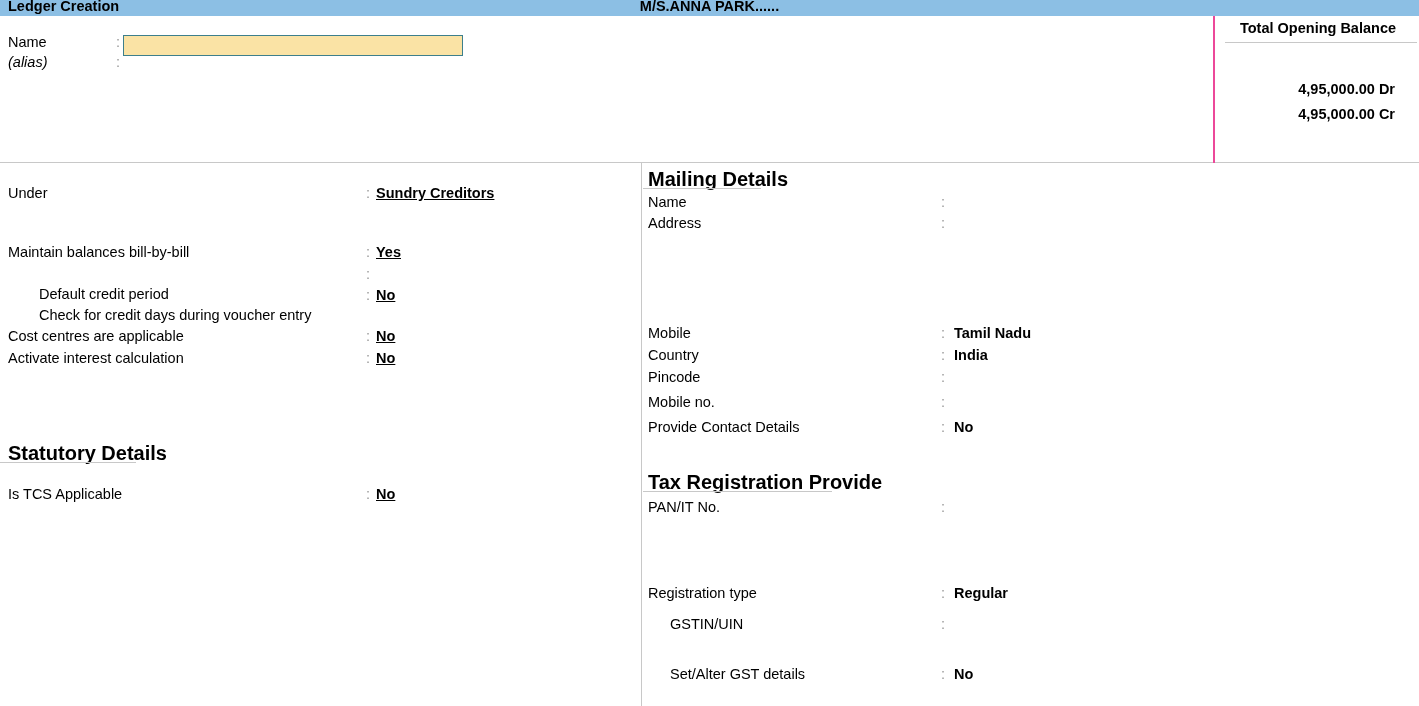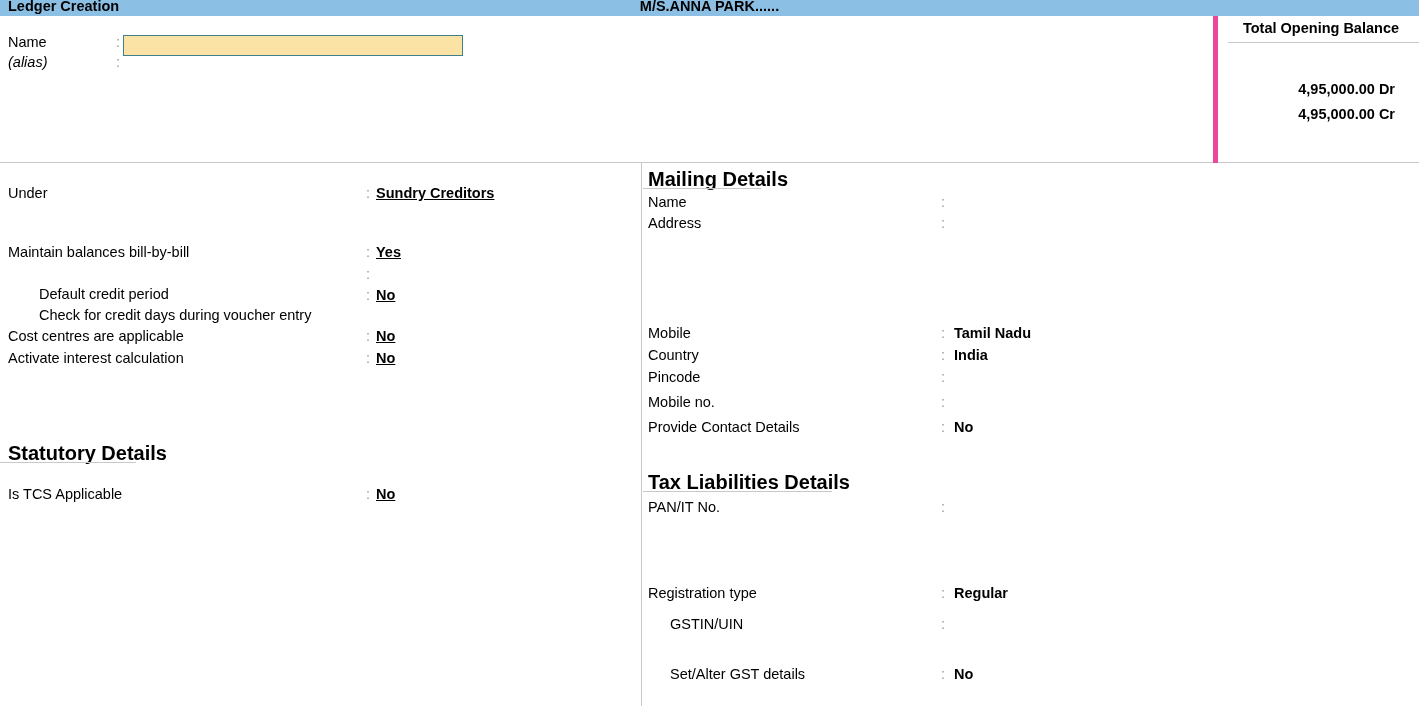--- a/index.html
+++ b/index.html
@@ -57,21 +57,21 @@
     font-family: "Liberation Sans", sans-serif;
     font-size: 14.5px;
     color: #000;
     outline: none;
   }
 
   
   #ob-panel {
     position: absolute; left: 1213px; top: 16px;
     width: 190px; height: 147px;
-    border-left: 5px solid #ec4899;
+    border-left: 2px solid #ec4899;
   }
   #ob-panel .ob-head {
     position: absolute; left: 0; top: 4px;
     width: 206px; text-align: center;
     font-weight: bold; font-size: 14.5px;
     white-space: nowrap;
   }
   #ob-panel .ob-rule {
     position: absolute; left: 10px; top: 26px;
     width: 192px; height: 1px; background: #c8c8c8;
@@ -230,21 +230,21 @@
       <span class="colon">:</span>
       <span class="val"></span>
     </div>
 
     <div class="row" style="top:256px;">
       <span class="lbl">Provide Contact Details</span>
       <span class="colon">:</span>
       <span class="val">No</span>
     </div>
 
-    <div class="sec-head" style="left:6px; top:308px;">Tax Liabilities Details</div>
+    <div class="sec-head" style="left:6px; top:308px;">Tax Registration Provide</div>
     <div class="sec-rule" style="left:1px; top:328px; width:189px;"></div>
 
     <div class="row" style="top:336px;">
       <span class="lbl">PAN/IT No.</span>
       <span class="colon">:</span>
       <span class="val"></span>
     </div>
 
     <div class="row" style="top:422px;">
       <span class="lbl">Registration type</span>

